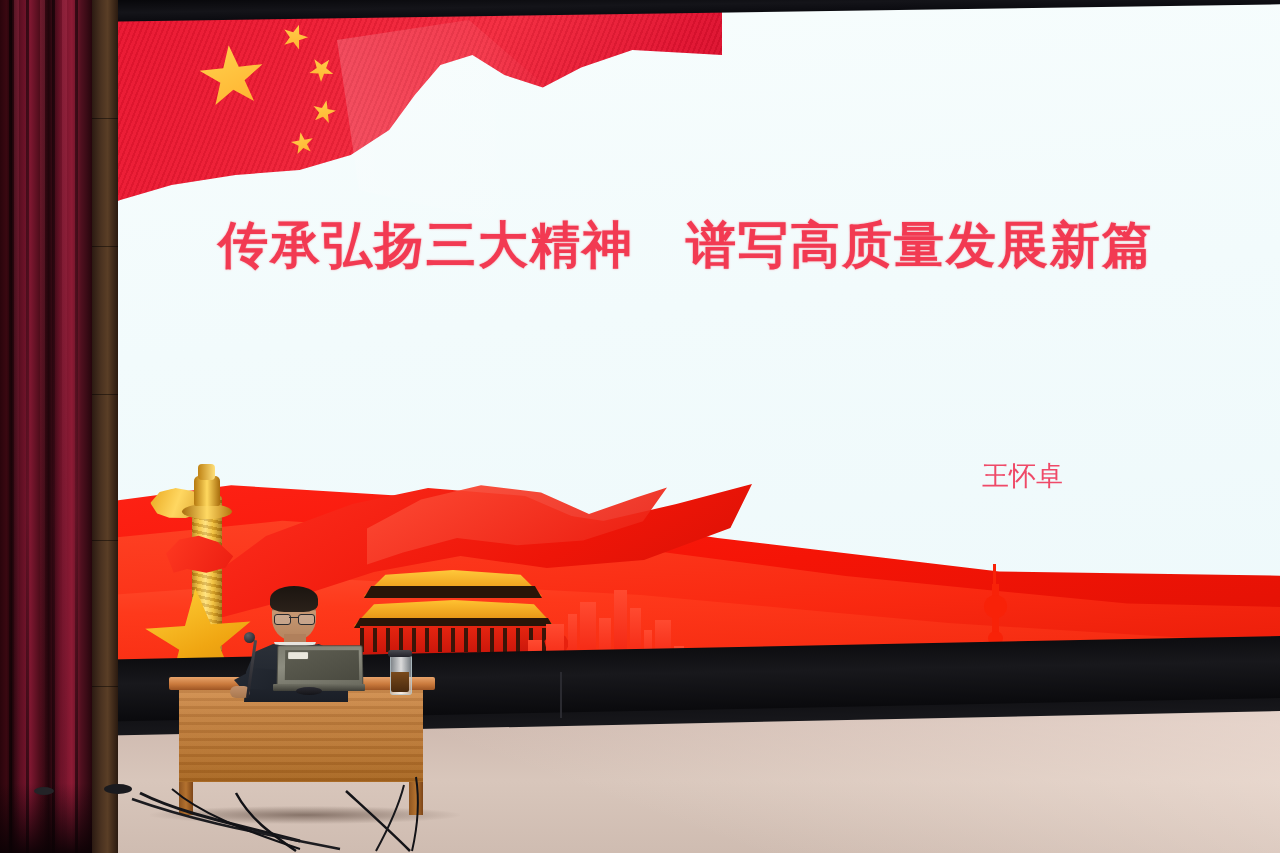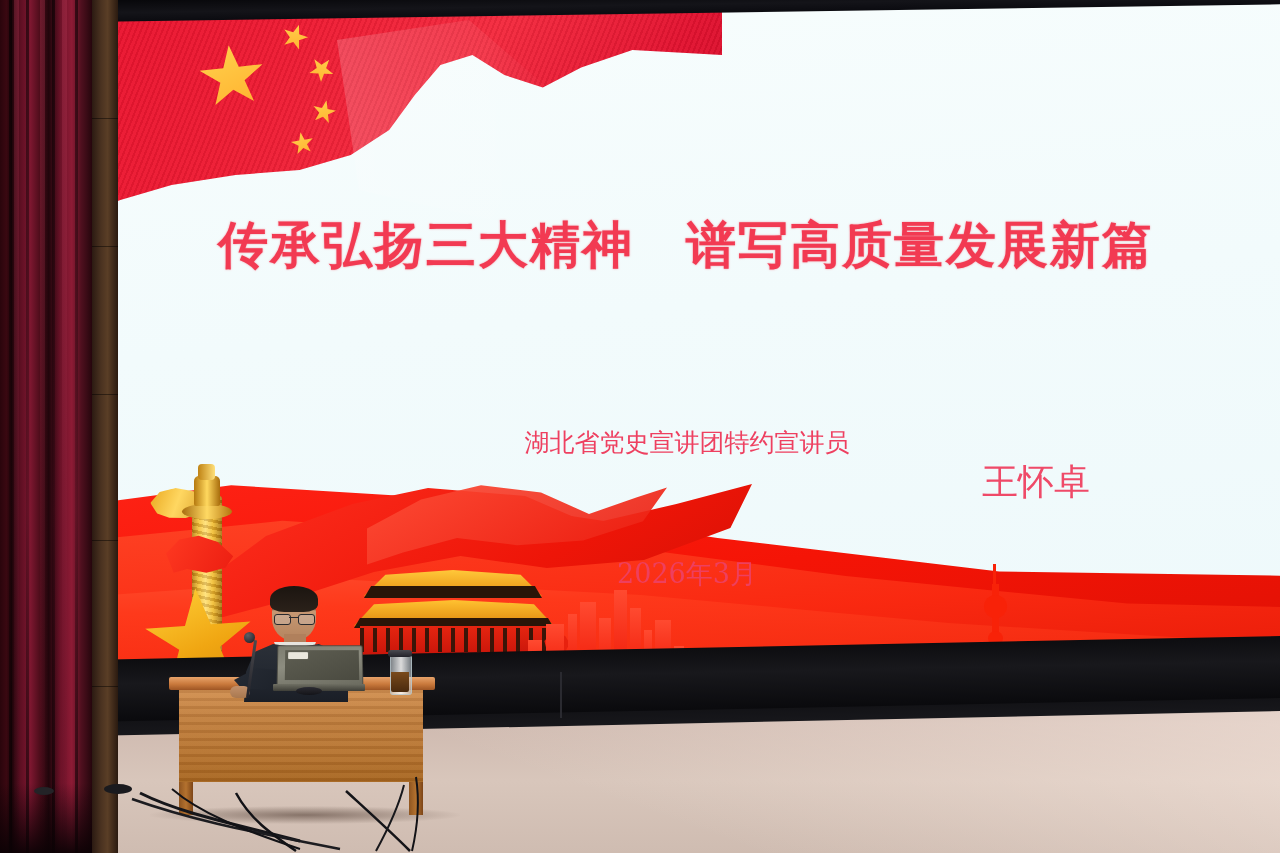--- a/index.html
+++ b/index.html
@@ -161,21 +161,21 @@
   .slide-title{position:absolute;left:0;top:198px;width:1188px;text-align:center;
     font-family:"DejaVu Sans","Liberation Sans",sans-serif;font-weight:bold;
     font-size:50px;color:#f23a52;letter-spacing:2px;
     text-shadow:0 0 2px rgba(242,58,82,.55);}
   .sub-block{position:absolute;left:330px;top:408px;width:530px;text-align:center;
     font-family:"DejaVu Serif","Liberation Serif",serif;color:#ee4060;font-size:25px;line-height:41px;}
   .sub-line{white-space:nowrap;}
   .sub-date{position:absolute;left:330px;top:542px;width:530px;text-align:center;
     font-family:"DejaVu Serif","Liberation Serif",serif;color:#ee3f5f;font-size:27px;}
   .presenter{position:absolute;left:890px;top:444px;
-    font-family:"DejaVu Serif","Liberation Serif",serif;color:#ef4a68;font-size:36px;}
+    font-family:"DejaVu Serif","Liberation Serif",serif;color:#ef4a68;font-size:27px;}
 
   
   .desk{position:absolute;left:173px;top:677px;width:258px;height:138px;z-index:9;}
   .desk-top{position:absolute;left:-4px;top:0;width:266px;height:13px;
     background:linear-gradient(180deg,#e8a36a 0%,#c9793c 55%,#9e5524 100%);border-radius:2px;}
   .desk-front{position:absolute;left:6px;top:13px;width:244px;height:92px;
     background:linear-gradient(180deg,#d08f51 0%,#c07f3f 30%,#b4722f 70%,#a4641f 100%);}
   .desk-grain{position:absolute;left:6px;top:13px;width:244px;height:92px;
     background:repeating-linear-gradient(180deg,rgba(90,45,10,.10) 0 3px,rgba(255,210,160,.07) 3px 8px);}
   .desk-leg{position:absolute;top:105px;width:14px;height:33px;
@@ -330,24 +330,22 @@
         <div class="sk-win" style="left:200px;bottom:9px;width:3px;height:3px;"></div>
         <div class="sk-win" style="left:209px;bottom:9px;width:3px;height:3px;"></div>
         <div class="sk-win" style="left:218px;bottom:9px;width:3px;height:3px;"></div>
         <div class="sk-win" style="left:227px;bottom:9px;width:3px;height:3px;"></div>
         <div class="sk-win" style="left:236px;bottom:9px;width:3px;height:3px;"></div>
       </div>
 
       <div class="slide-title">传承弘扬三大精神　谱写高质量发展新篇</div>
 
       <div class="sub-block">
-        <div class="sub-line">湖北省党史宣讲团特约宣讲员</div>
       </div>
 
-      <div class="sub-date">2026年3月</div>
       <div class="presenter">王怀卓</div>
 
     </div>
   </div>
 
   <div class="screen-top-bezel"></div>
   <div class="screen-base"></div>
   <div class="screen-base-seam"></div>
 
   <div class="wall"></div>

